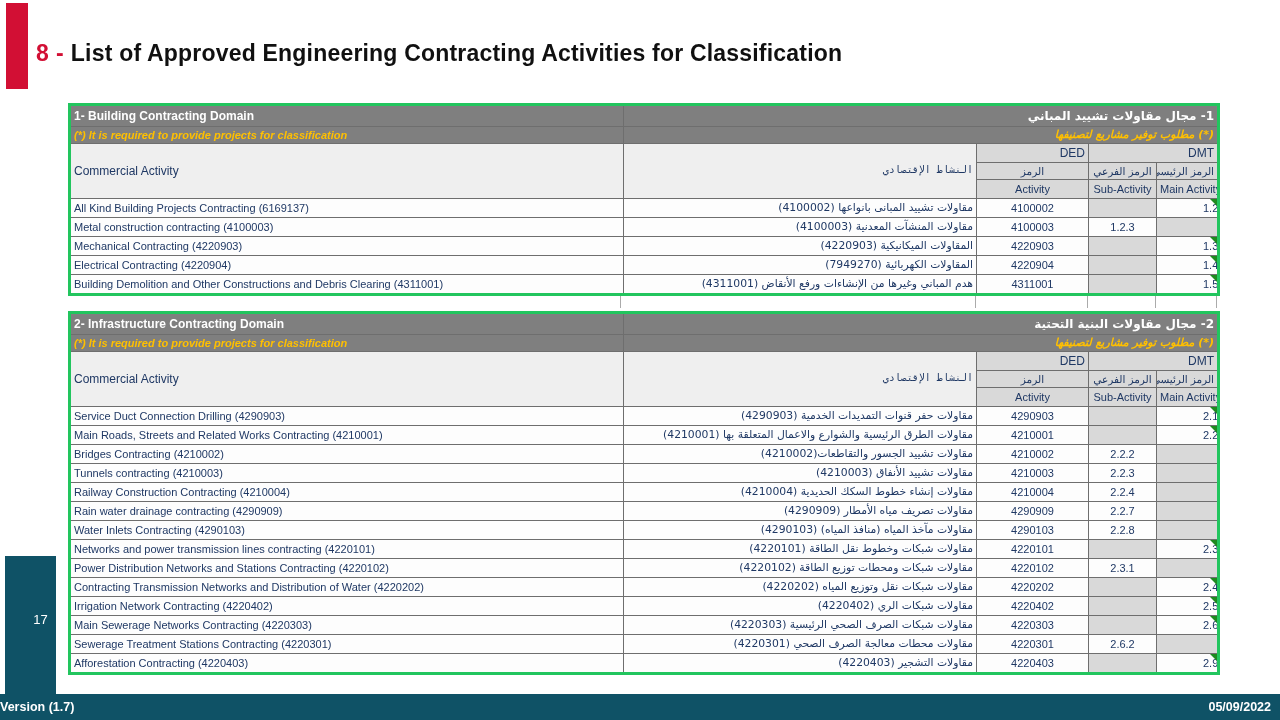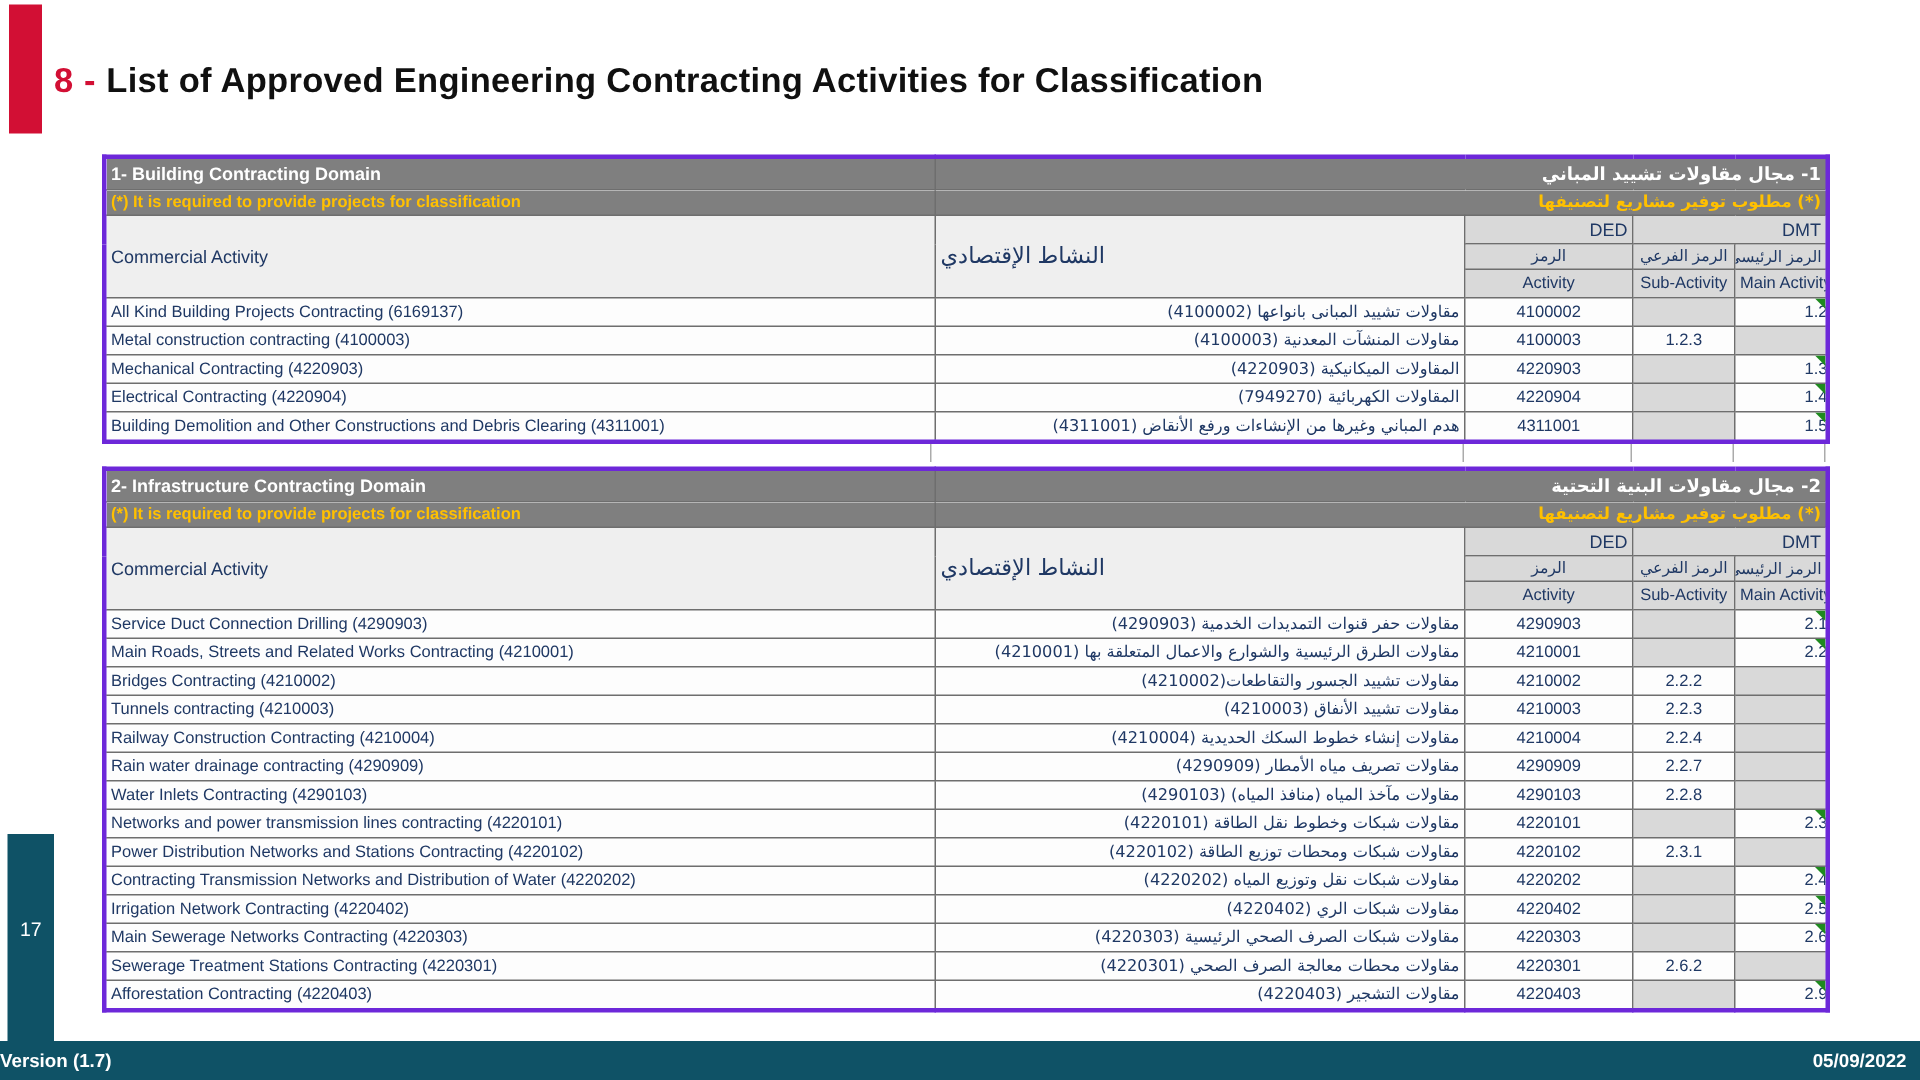--- a/index.html
+++ b/index.html
@@ -10,53 +10,53 @@
   
   .red-bar { position:absolute; left:6px; top:3px; width:22px; height:86px; background:#D20F34; }
   .slide-title { position:absolute; left:36px; top:40px; font-size:23px; font-weight:bold; color:#101010; white-space:nowrap; letter-spacing:0.2px; }
   .t-num { color:#D20F34; }
   .t-sep { color:#D20F34; margin:0 7px; }
 
   
   .atable {
     position:absolute; left:68px; width:1149px;
     border-collapse:collapse; table-layout:fixed;
-    border:3px solid #6d28d9; background:#fdfdfd;
+    border:3px solid #22c55e; background:#fdfdfd;
     color:#1F3864; font-size:11px;
   }
   .atable td { border:1px solid #6e6e6e; padding:0 3px; box-sizing:border-box;
                height:18px; line-height:18px; white-space:nowrap; overflow:hidden; }
   #table-1 { top:103px; }
   #table-2 { top:311px; }
 
   tr.domain td { background:#7F7F7F; color:#ffffff; font-weight:bold; font-size:12px; height:20px; line-height:20px; }
-  tr.note td   { background:#7F7F7F; color:#FFC000; font-weight:bold; font-size:11px; height:16px; line-height:16px; }
+  tr.note td   { background:#7F7F7F; color:#FFC000; font-weight:bold; font-size:11px; height:16px; line-height:16px;font-style:italic; }
   td.d-en { text-align:left; }
   td.d-ar { direction:rtl; text-align:right; font-family:"DejaVu Sans", sans-serif; }
 
   td.h-com    { background:#EFEFEF; text-align:left; font-size:12px; }
-  td.h-com-ar { background:#EFEFEF; text-align:left; direction:rtl; font-family:Liberation Sans, sans-serif; font-size:15px; }
+  td.h-com-ar { background:#EFEFEF; text-align:right; direction:rtl; font-family:Liberation Mono, monospace; font-size:10px; }
   td.h-org    { background:#D9D9D9; text-align:right; font-size:12px; height:18px; }
   td.h-code-ar{ background:#D9D9D9; text-align:center; direction:rtl; font-family:Liberation Sans, sans-serif; font-size:10.5px; height:16px; line-height:16px; }
   td.h-act    { background:#D9D9D9; text-align:center; font-size:11px; height:18px;margin-top:10px; }
 
   td.c-en  { text-align:left; }
   td.c-ar  { direction:rtl; text-align:right; font-family:"DejaVu Sans", sans-serif; font-size:10.8px; }
   td.c-num { text-align:center; }
   td.c-empty { background:#D9D9D9; }
   td.c-flag { position:relative;padding-left:46px; }
   .tri { position:absolute; top:0; right:0; width:0; height:0;
          border-top:7px solid #1F8A1F; border-left:7px solid transparent; }
 
   
   .ghost { position:absolute; top:296px; height:12px; width:1px; background:#ababab; }
 
   
   .page-tab { position:absolute; left:5px; top:556px; width:31px; height:164px;
-              background:#0F5266; color:#fff; font-size:13px; text-align:center; }
+              background:#0F5266; color:#fff; font-size:13px; text-align:center;padding-left:20px; }
   .page-tab span { display:block; margin-top:56px; }
   .footer-bar { position:absolute; left:0; top:694px; width:1280px; height:26px; background:#0F5266;
                 color:#ffffff; font-size:12.5px; }
   .footer-version { position:absolute; left:0; width:100%; text-align:left; line-height:26px; font-weight:600; }
   .footer-date { position:absolute; right:9px; line-height:26px; font-weight:600; }
 </style>
 </head>
 <body>
 
 <div class="red-bar"></div>

